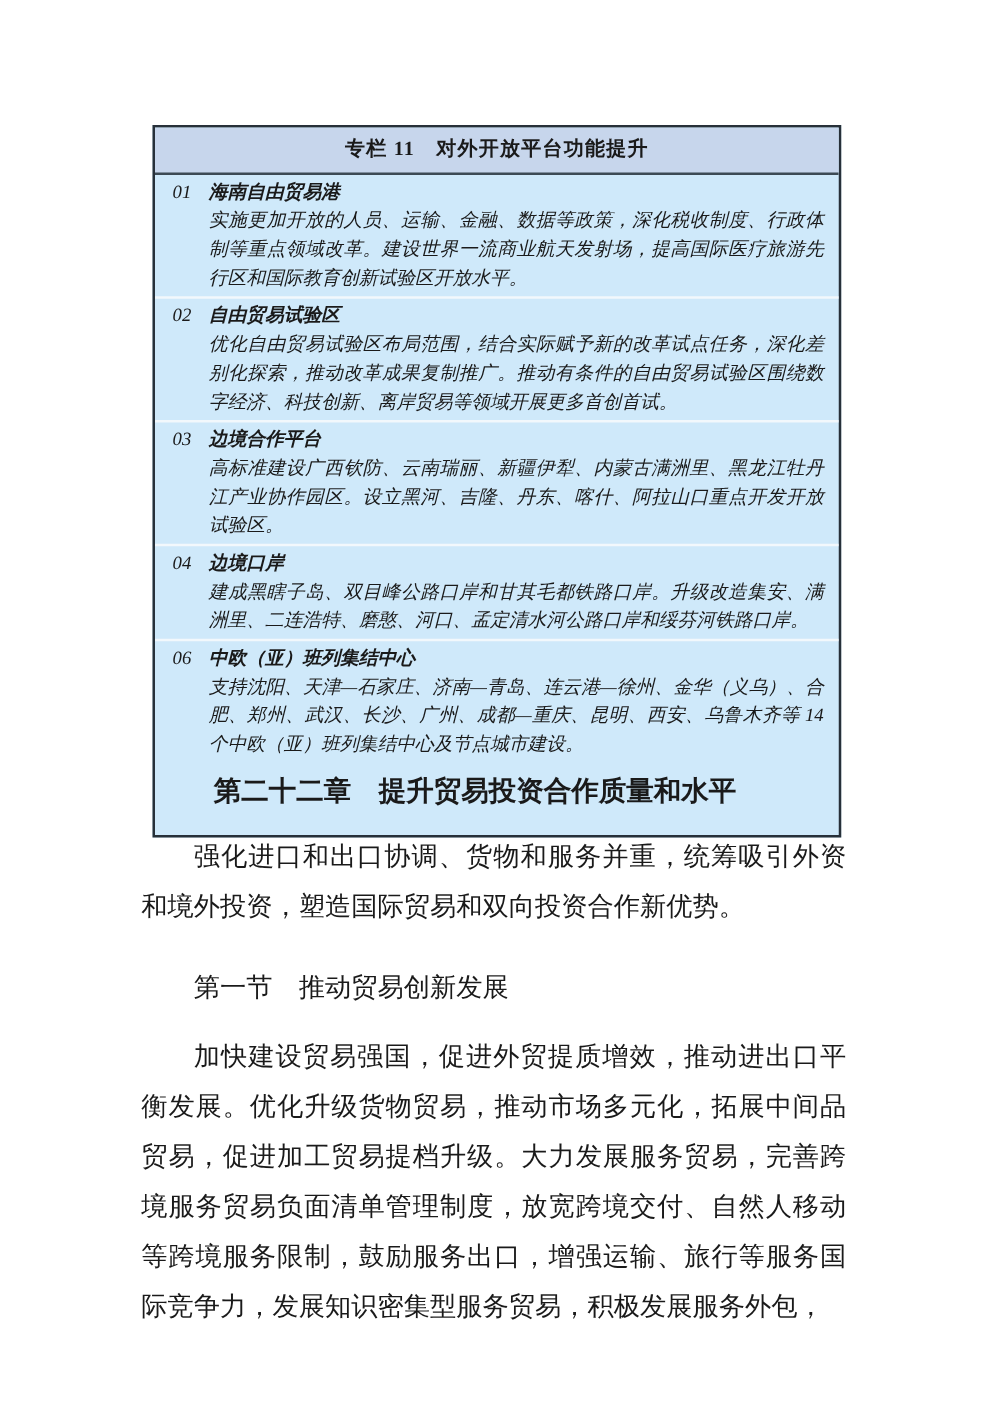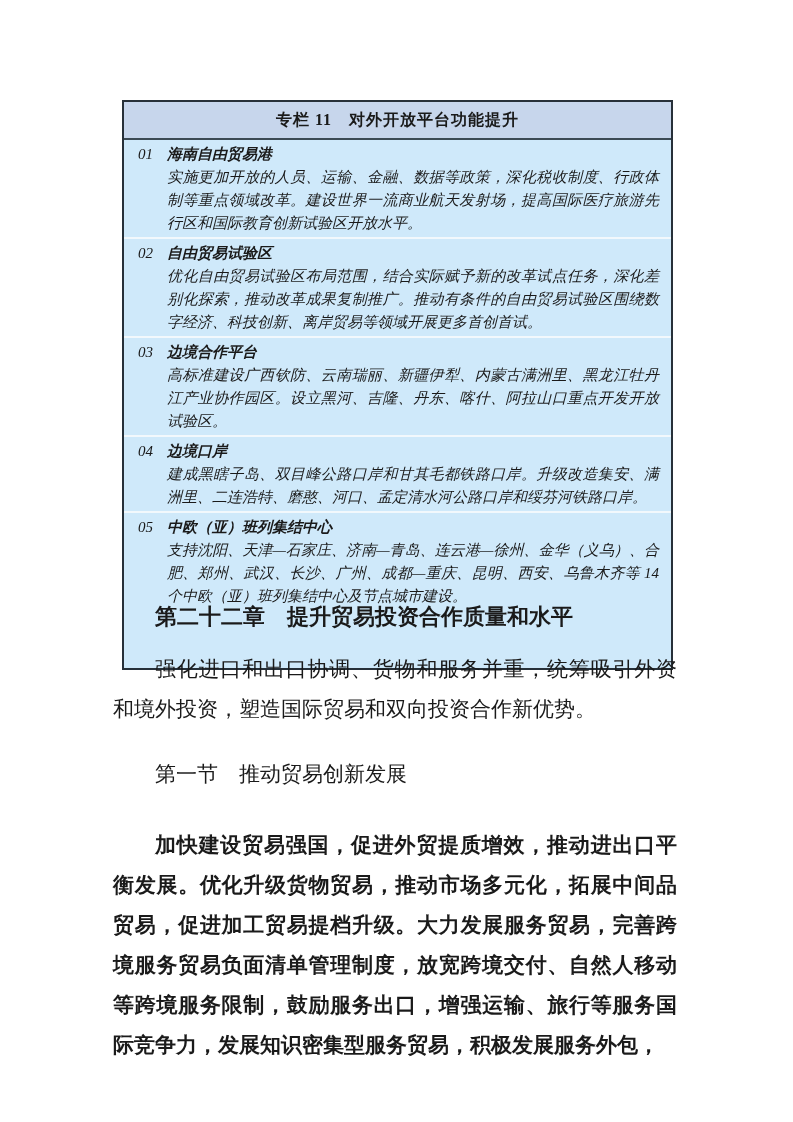--- a/index.html
+++ b/index.html
@@ -61,21 +61,21 @@
   }
 
   
   .main-text {
     position: absolute;
     left: 113px;
     top: 602px;
     width: 564px;
   }
   .chapter-title {
-    margin: 0;
+    margin: 16px;
     padding-left: 42px;
     font-family: "Liberation Sans", sans-serif;
     font-size: 22px;
     line-height: 30px;
     font-weight: bold;
   }
   .para {
     margin: 0;
     font-size: 21px;
     line-height: 40px;
@@ -83,21 +83,21 @@
     text-indent: 2em;
   }
   .intro-para { margin-top: 17px; }
   .section-title {
     margin: 30px 0 0 0;
     padding-left: 42px;
     font-size: 21px;
     line-height: 30px;
     font-weight: normal;
   }
-  .body-para { margin-top: 36px; font-weight: bold; }
+  .body-para { margin-top: 20px; }
 </style>
 </head>
 <body>
 
 <div>
 
   <section class="feature-box">
     <div class="box-title">专栏 11　对外开放平台功能提升</div>
 
     <div class="box-item">
@@ -118,21 +118,21 @@
       <div class="item-body">高标准建设广西钦防、云南瑞丽、新疆伊犁、内蒙古满洲里、黑龙江牡丹江产业协作园区。设立黑河、吉隆、丹东、喀什、阿拉山口重点开发开放试验区。</div>
     </div>
 
     <div class="box-item">
       <span class="item-num">04</span>
       <div class="item-heading">边境口岸</div>
       <div class="item-body">建成黑瞎子岛、双目峰公路口岸和甘其毛都铁路口岸。升级改造集安、满洲里、二连浩特、磨憨、河口、孟定清水河公路口岸和绥芬河铁路口岸。</div>
     </div>
 
     <div class="box-item">
-      <span class="item-num">05</span>
+      <span class="item-num">06</span>
       <div class="item-heading">中欧（亚）班列集结中心</div>
       <div class="item-body">支持沈阳、天津—石家庄、济南—青岛、连云港—徐州、金华（义乌）、合肥、郑州、武汉、长沙、广州、成都—重庆、昆明、西安、乌鲁木齐等 14 个中欧（亚）班列集结中心及节点城市建设。</div>
     </div>
   </section>
 
   <main class="main-text">
     <h1 class="chapter-title">第二十二章　提升贸易投资合作质量和水平</h1>
     <p class="para intro-para">强化进口和出口协调、货物和服务并重，统筹吸引外资和境外投资，塑造国际贸易和双向投资合作新优势。</p>
     <h2 class="section-title">第一节　推动贸易创新发展</h2>
     <p class="para body-para">加快建设贸易强国，促进外贸提质增效，推动进出口平衡发展。优化升级货物贸易，推动市场多元化，拓展中间品贸易，促进加工贸易提档升级。大力发展服务贸易，完善跨境服务贸易负面清单管理制度，放宽跨境交付、自然人移动等跨境服务限制，鼓励服务出口，增强运输、旅行等服务国际竞争力，发展知识密集型服务贸易，积极发展服务外包，</p>

